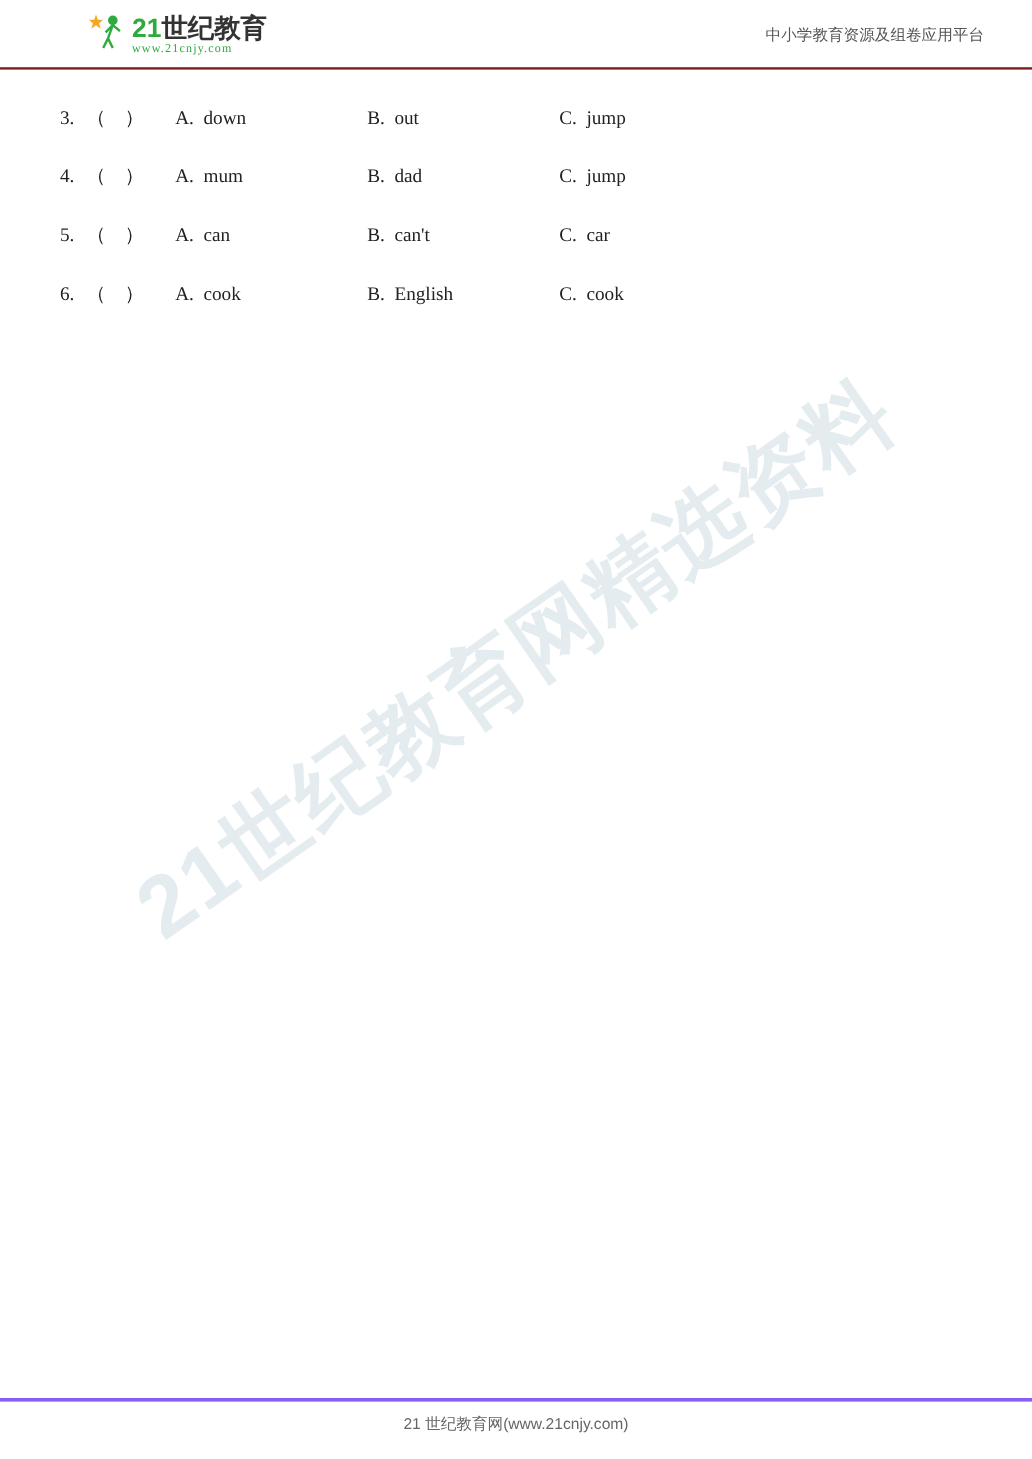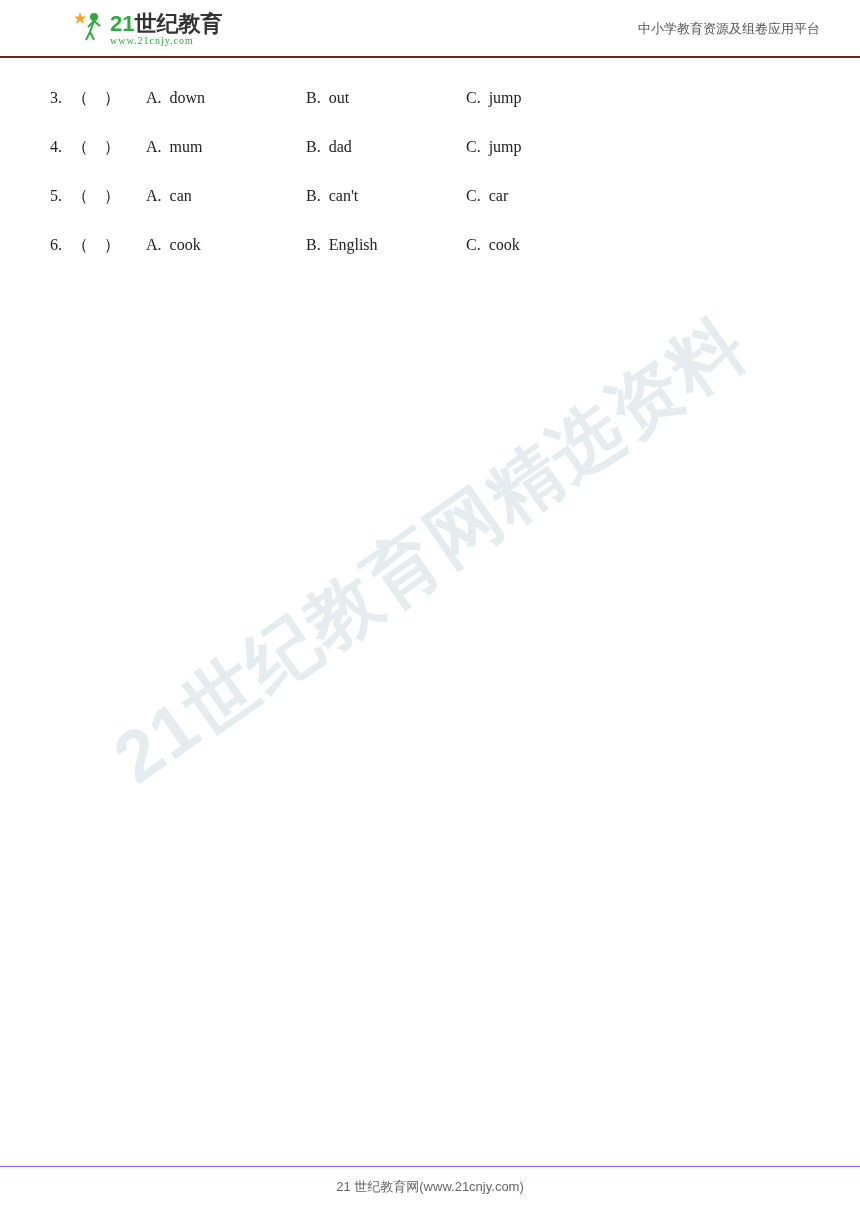--- a/index.html
+++ b/index.html
@@ -138,21 +138,21 @@
       text-align: center;
     }
 
     
     .footer {
       position: absolute;
       bottom: 20px;
       left: 0;
       right: 0;
       text-align: center;
-      border-top: 1px solid #8b5cf6;
+      border-top: 3px solid #8b5cf6;
       padding-top: 10px;
     }
 
     .footer-text {
       font-size: 13px;
       color: #666;
       font-family: "Microsoft YaHei", sans-serif;
     }
 
     

